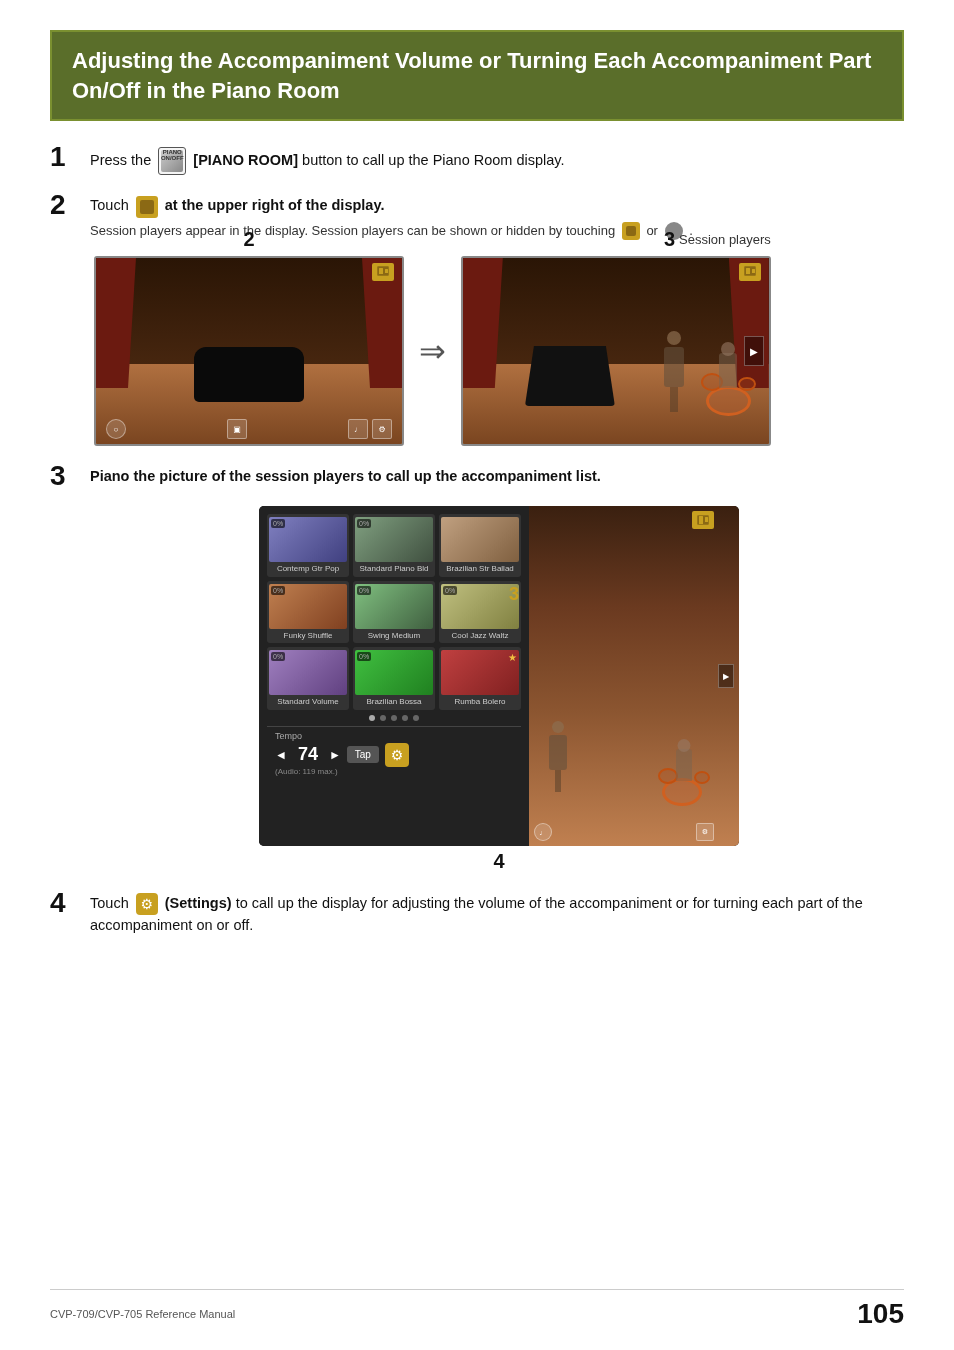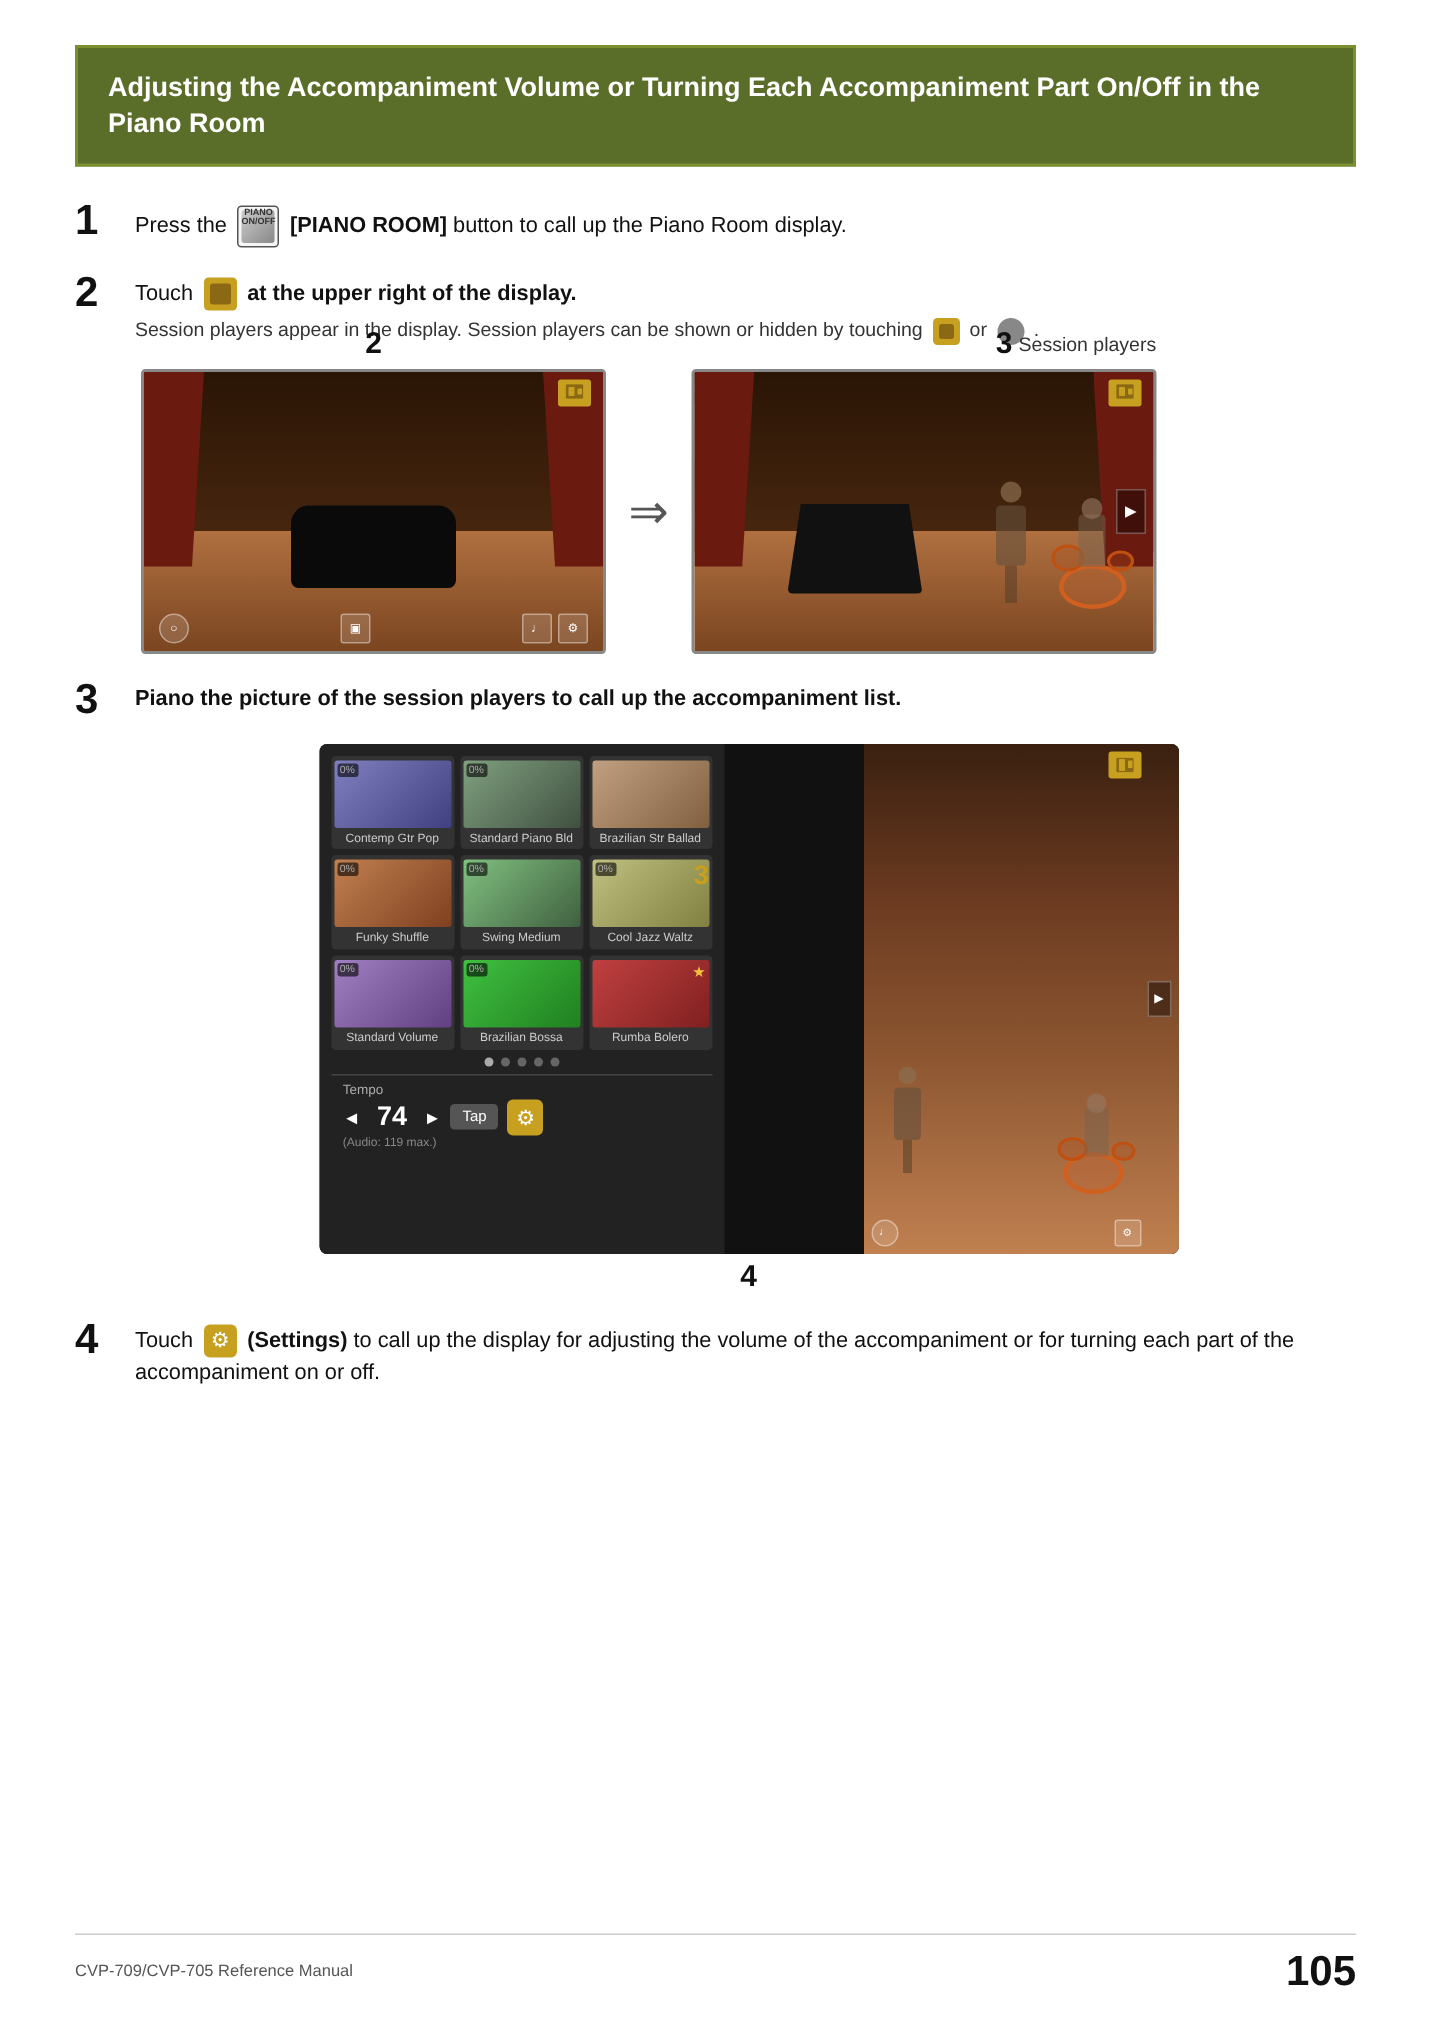--- a/index.html
+++ b/index.html
@@ -19,21 +19,21 @@
 
     
     .header-box {
       background: #5a6e2a;
       border: 2px solid #7a9030;
       padding: 14px 20px;
       margin-bottom: 22px;
     }
     .header-box h1 {
       color: #fff;
-      font-size: 18px;
+      font-size: 22px;
       font-weight: bold;
       line-height: 1.35;
     }
 
     
     .step {
       display: flex;
       align-items: flex-start;
       margin-bottom: 16px;
     }
@@ -212,21 +212,21 @@
     }
 
     
     .step3-image-container {
       display: flex;
       justify-content: center;
       margin: 12px 0 8px 44px;
     }
     .accompaniment-panel {
       position: relative;
-      width: 573px;
+      width: 480px;
       height: 340px;
       background: #111;
       border-radius: 5px;
       overflow: hidden;
     }
     .acc-left {
       position: absolute;
       left: 0; top: 0; bottom: 0;
       width: 270px;
       background: #222;

